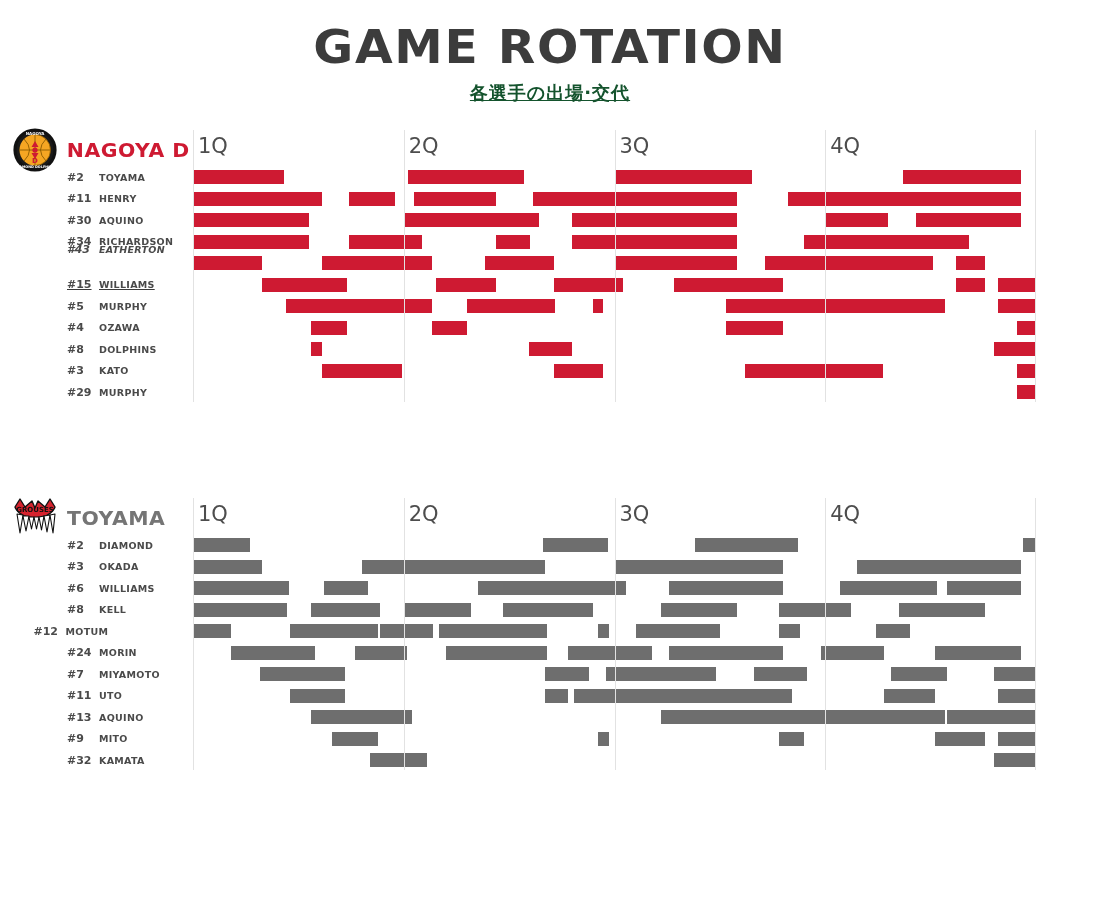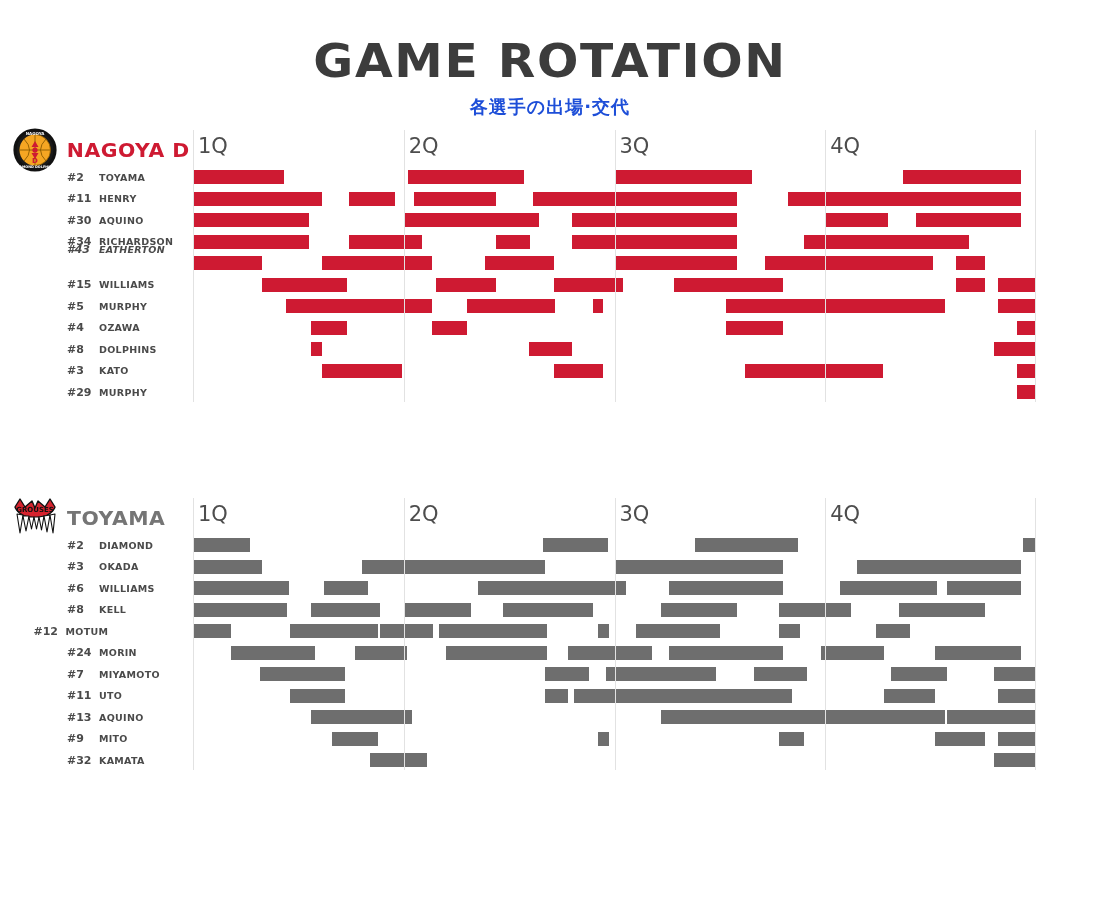--- a/index.html
+++ b/index.html
@@ -12,39 +12,40 @@
     height: 900px;
     font-family: "Liberation Sans", sans-serif;
     color: #3b3b3b;
     position: relative;
     overflow: hidden;
   }
 
   
   .header {
     text-align: center;
-    padding-top: 36px;
+    padding-top: 22px;
   }
   .main-title {
     font-family: "DejaVu Sans", sans-serif;
     font-size: 46px;
     font-weight: 900;
     letter-spacing: 1.5px;
     color: #3c3c3c;
     margin: 0;
     line-height: 1.1;
     transform: scaleX(1.06);
   }
   .sub-title {
     font-family: "DejaVu Sans", sans-serif;
     font-size: 18px;
     font-weight: 700;
-    color: #1d4ed8;
+    color: #14532d;
     margin: 8px 0 8px 0;
     letter-spacing: 1px;
+    text-decoration: underline;
   }
 
   
   .team-block {
     position: absolute;
     left: 0;
     width: 1100px;
   }
   #team-nagoya { top: 130px; }
   #team-toyama { top: 498px; }
@@ -189,21 +190,21 @@
         <span class="p-name">AQUINO</span>
       </div>
       <div class="player" style="top: 104.5px;">
         <span class="p-num">#34</span>
         <span class="p-name">RICHARDSON</span>
       </div>
       <div class="player" style="top: 112px; font-style: italic;">
         <span class="p-num">#43</span>
         <span class="p-name">EATHERTON</span>
       </div>
-      <div class="player" style="top: 147.5px;">
+      <div class="player" style="top: 147.5px; text-decoration: underline;">
         <span class="p-num">#15</span>
         <span class="p-name">WILLIAMS</span>
       </div>
       <div class="player" style="top: 169px;">
         <span class="p-num">#5</span>
         <span class="p-name">MURPHY</span>
       </div>
       <div class="player" style="top: 190.5px;">
         <span class="p-num">#4</span>
         <span class="p-name">OZAWA</span>

